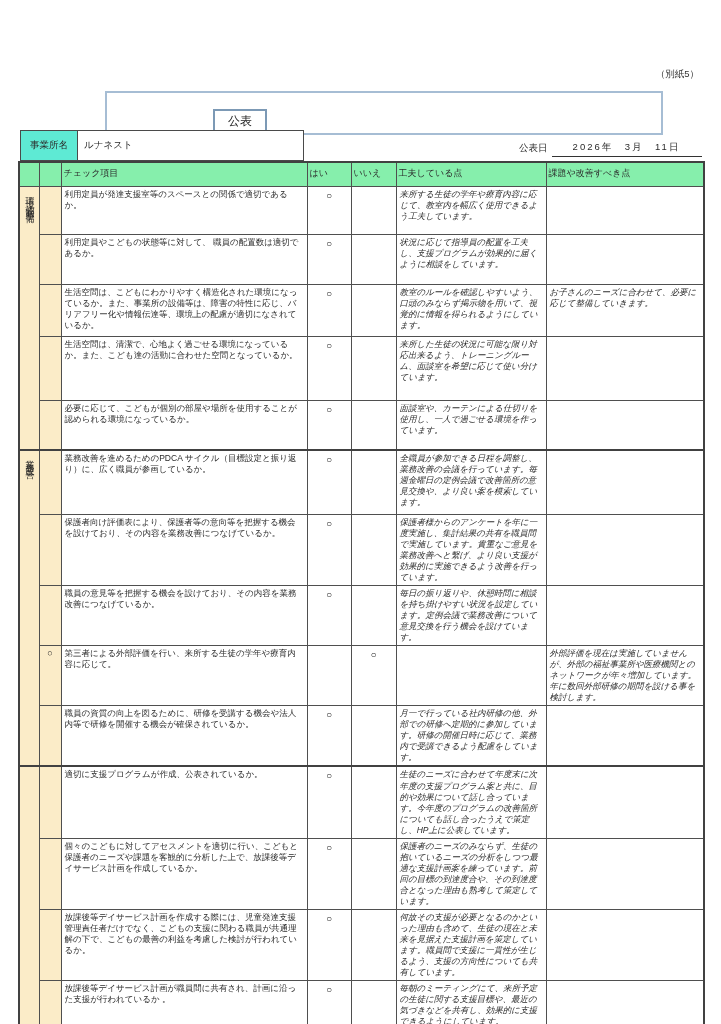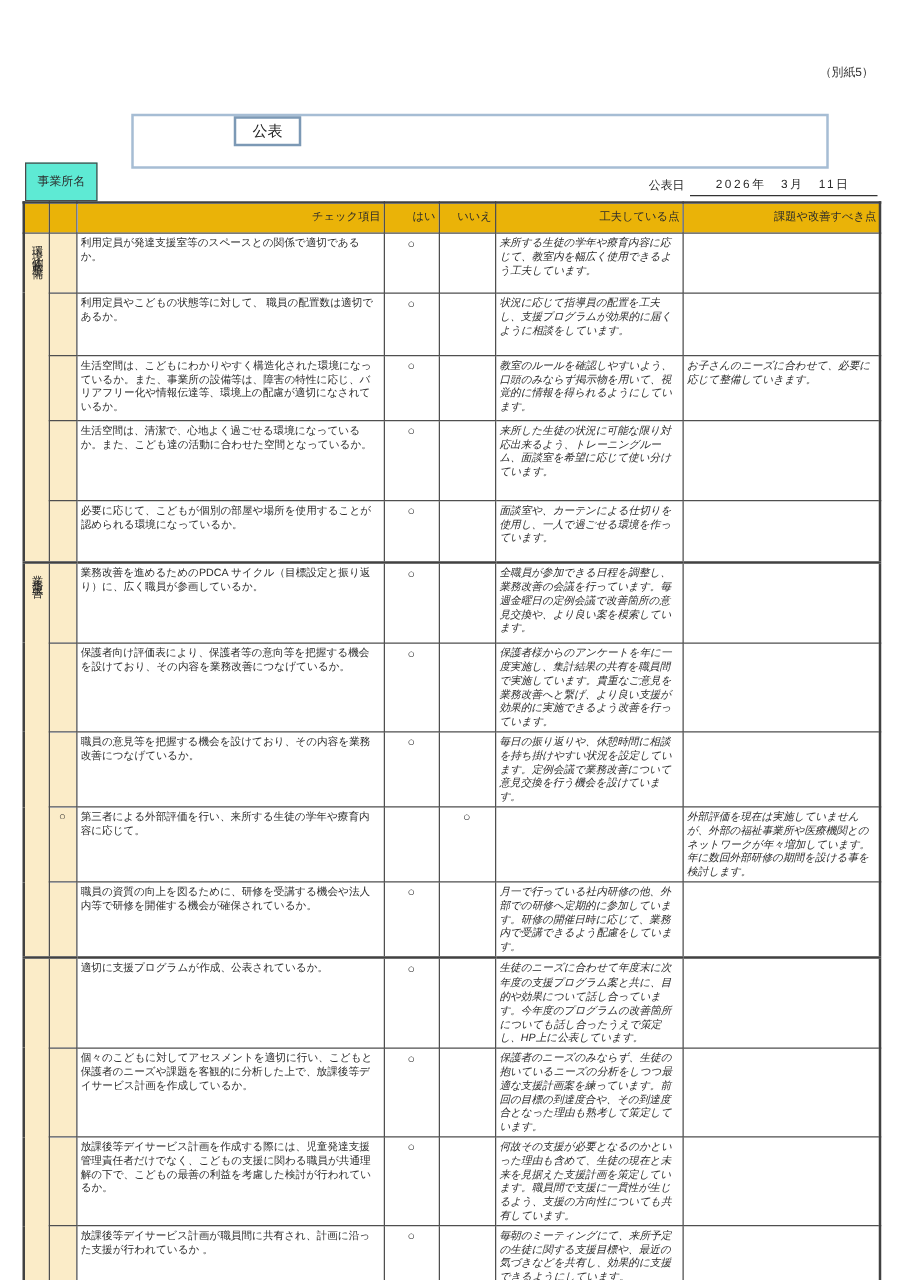--- a/index.html
+++ b/index.html
@@ -1,24 +1,24 @@
 <!DOCTYPE html>
 <html lang="ja"><head>
 <meta charset="utf-8">
 <style>
   html,body{margin:0;padding:0;background:#ffffff;}
   .sheet{
     position:relative;width:721px;height:1024px;background:#ffffff;
     font-family:"Liberation Sans","DejaVu Sans",sans-serif;color:#2b2b2b;overflow:hidden;
   }
   
-  .attachment{position:absolute;top:52px;right:22px;font-size:9.5px;color:#333;}
+  .attachment{position:absolute;top:68px;right:22px;font-size:9.5px;color:#333;}
   .title-box{
     position:absolute;left:105px;top:91px;width:558px;height:44px;
-    border:2px solid #a6bdd4;display:flex;align-items:flex-start;padding-left:80px;box-sizing:border-box;gap:27px;
+    border:2px solid #a6bdd4;display:flex;align-items:flex-end;padding-left:106px;box-sizing:border-box;gap:27px;
   }
   .publish-chip{
     border:2px solid #7c99b5;padding:3px 13px;font-size:12px;color:#222;line-height:1.2;
   }
   .doc-title{font-size:15px;font-weight:bold;color:#1e1e1e;letter-spacing:1px;}
   
   .office-row{position:absolute;left:20px;top:130px;display:flex;height:31px;}
   .office-label{
     width:58px;background:#5eead4;border:1.5px solid #4a4a4a;display:flex;align-items:center;justify-content:center;
     font-size:9.5px;box-sizing:border-box;
@@ -37,21 +37,21 @@
   table.eval{
     position:absolute;left:18px;top:161px;width:685px;border-collapse:collapse;table-layout:fixed;
     font-size:8.5px;line-height:1.3;
   }
   table.eval td,table.eval th{
     border:1px solid #4f4f4f;box-sizing:border-box;padding:2px 3px;vertical-align:top;
     overflow:hidden;word-break:break-all;
   }
   table.eval{border:2px solid #414141;}
   table.eval th{
-    background:#eab308;font-weight:normal;font-size:9px;text-align:right;vertical-align:middle;height:24px;padding:2px;
+    background:#86efac;font-weight:normal;font-size:9px;text-align:left;vertical-align:middle;height:24px;padding:2px;
   }
   td.cat-cell{background:#fbecc8;text-align:center;vertical-align:middle;padding:0;}
   .cat-text{
     writing-mode:vertical-rl;text-orientation:upright;margin:0 auto;font-size:9px;letter-spacing:3px;color:#222;
   }
   td.num-cell{background:#fbecc8;text-align:center;vertical-align:middle;font-size:9px;}
   td.item-cell{vertical-align:middle;padding:3px 4px;}
   td.ans-cell{vertical-align:bottom;text-align:center;font-size:10px;padding-bottom:3px;color:#222;}
   td.note-cell{white-space:pre-line;padding:3px 4px;font-style:italic;}
   tr.block-start td{border-top:2px solid #414141;}
@@ -62,20 +62,21 @@
 <div class="sheet">
 
   <div class="attachment">（別紙5）</div>
 
   <div class="title-box">
     <span class="publish-chip">公表</span>
   </div>
 
   <div class="office-row">
     <div class="office-label">事業所名</div>
+    <div class="office-value">ルナネスト</div>
   </div>
 
   <div class="pubdate">
     <span class="pubdate-label">公表日</span>
     <span class="pubdate-value">2026年　3月　11日</span>
   </div>
 
   <table class="eval">
     <colgroup>
       <col style="width:20px">

